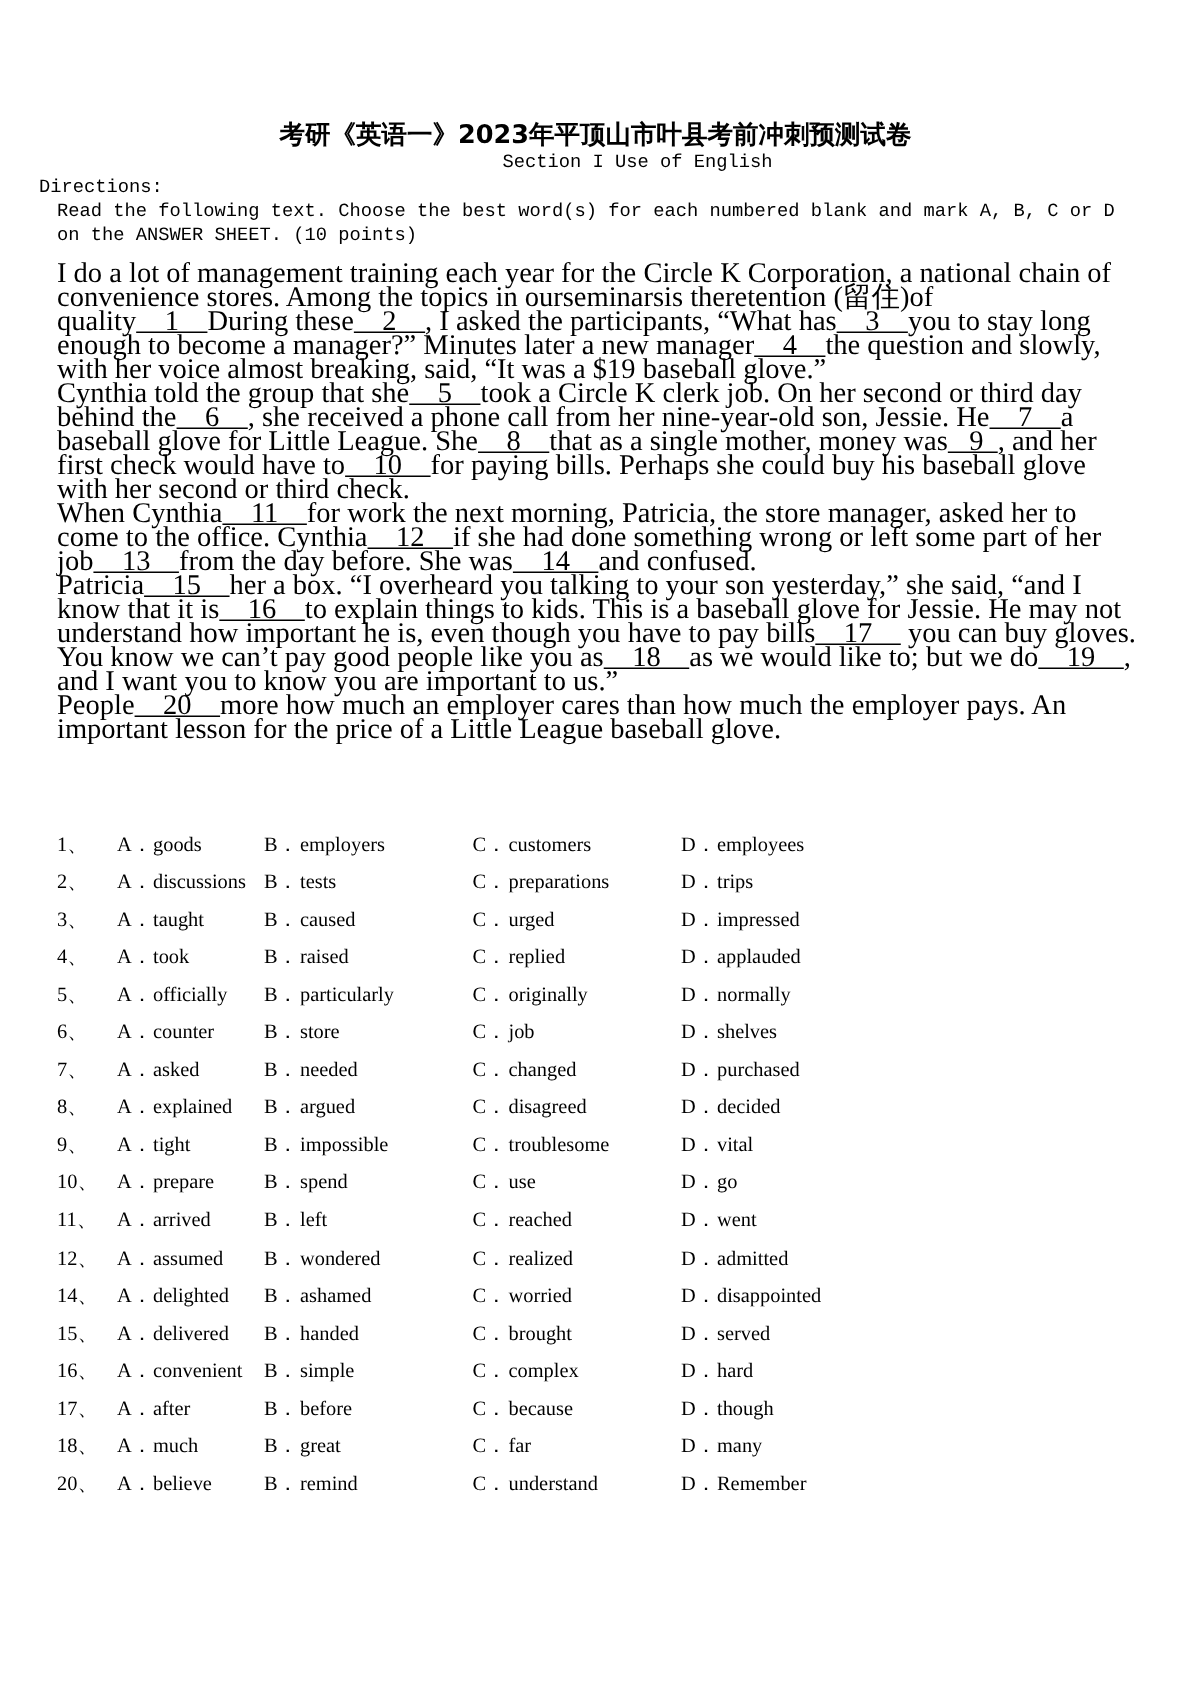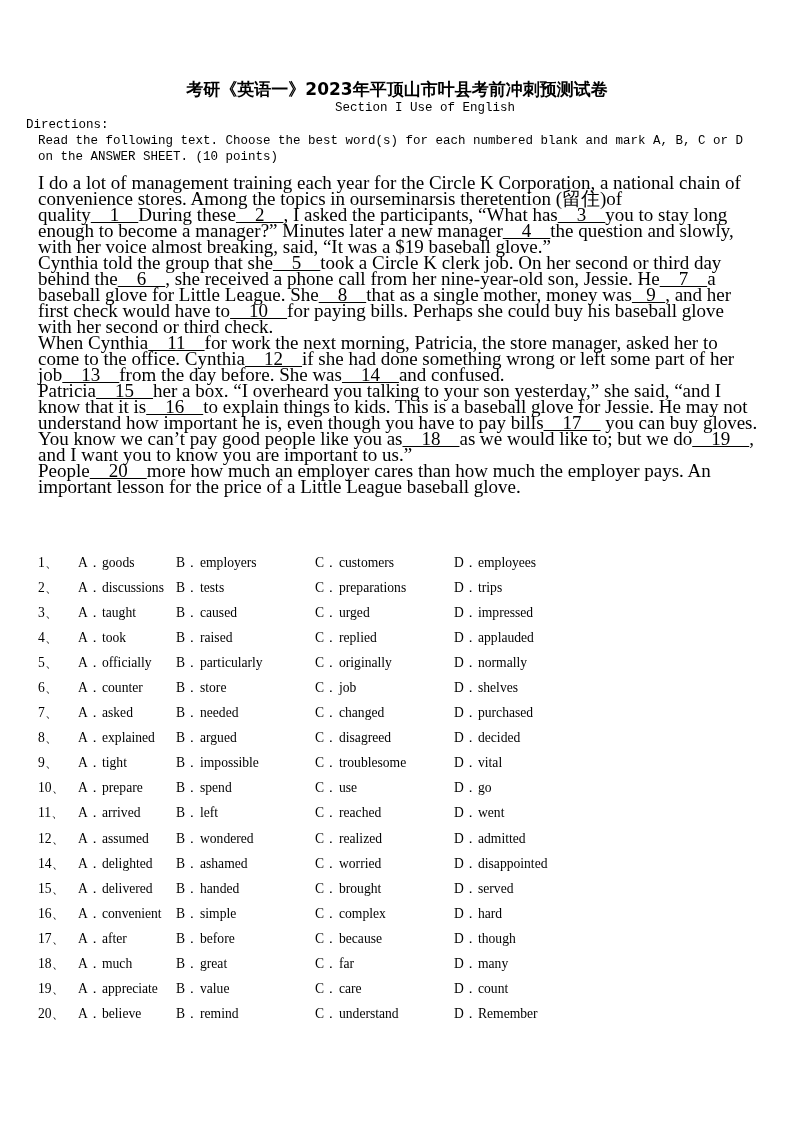--- a/index.html
+++ b/index.html
@@ -172,27 +172,20 @@
         <span class="opt d"><span class="letter">D．</span><span>though</span></span>
       </div>
       <div class="opt-row">
         <span class="opt-num">18、</span>
         <span class="opt a"><span class="letter">A．</span><span>much</span></span>
         <span class="opt b"><span class="letter">B．</span><span>great</span></span>
         <span class="opt c"><span class="letter">C．</span><span>far</span></span>
         <span class="opt d"><span class="letter">D．</span><span>many</span></span>
       </div>
       <div class="opt-row">
-        <span class="opt-num">19、</span>
-        <span class="opt a"><span class="letter">A．</span><span>appreciate</span></span>
-        <span class="opt b"><span class="letter">B．</span><span>value</span></span>
-        <span class="opt c"><span class="letter">C．</span><span>care</span></span>
-        <span class="opt d"><span class="letter">D．</span><span>count</span></span>
-      </div>
-      <div class="opt-row">
         <span class="opt-num">20、</span>
         <span class="opt a"><span class="letter">A．</span><span>believe</span></span>
         <span class="opt b"><span class="letter">B．</span><span>remind</span></span>
         <span class="opt c"><span class="letter">C．</span><span>understand</span></span>
         <span class="opt d"><span class="letter">D．</span><span>Remember</span></span>
       </div>
     </div>
 </div>
 
 </body></html>

